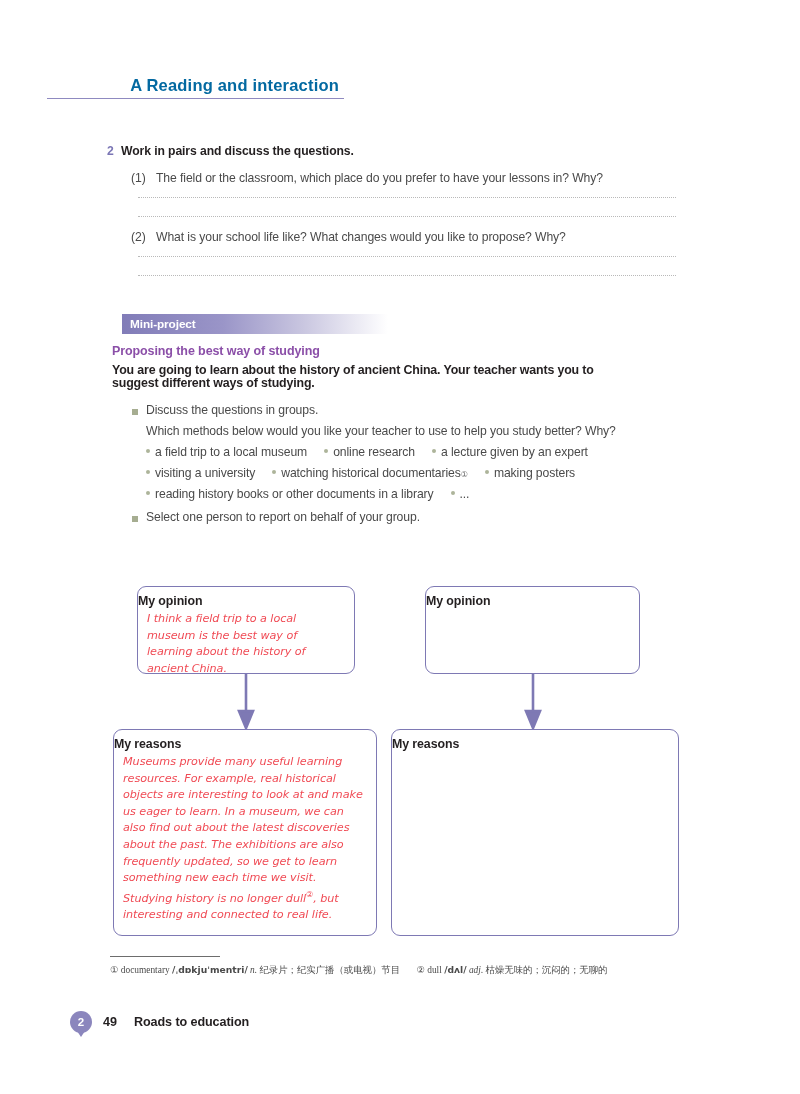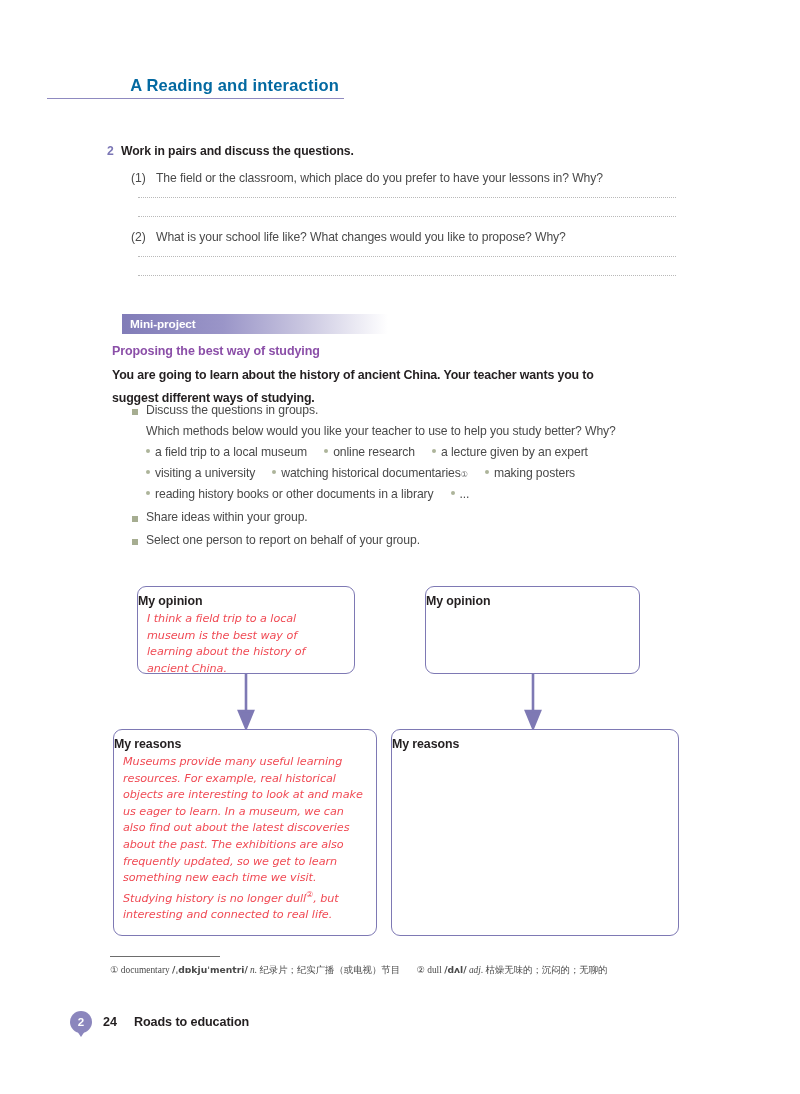--- a/index.html
+++ b/index.html
@@ -119,21 +119,21 @@
     letter-spacing: -0.1px;
   }
   .mp-lead {
     position: absolute;
     left: 112px;
     top: 364px;
     width: 530px;
     font-size: 12.4px;
     font-weight: bold;
     color: #231f20;
-    line-height: 23px;
+    line-height: 13px;
     letter-spacing: -0.15px;
   }
 
   .mp-steps {
     position: absolute;
     left: 132px;
     top: 403px;
     width: 545px;
   }
   .step {
@@ -392,24 +392,20 @@
           <span>reading history books or other documents in a library</span>
         </span>
         <span class="method">
           <span class="dot-bullet"></span>
           <span>...</span>
         </span>
       </div>
     </div>
 
 
-    <div class="step step-spacer">
-      <span class="sq-bullet"></span>
-      <span class="step-text">Share ideas within your group.</span>
-    </div>
 
     <div class="step step-spacer">
       <span class="sq-bullet"></span>
       <span class="step-text">Select one person to report on behalf of your group.</span>
     </div>
   </div>
 
   <svg class="diagram" viewBox="0 0 800 1094">
     <g stroke="#7e79b4" stroke-width="2.6" fill="#7e79b4">
       <line x1="246" y1="674" x2="246" y2="716"></line>
@@ -448,17 +444,17 @@
       <span>纪录片；纪实广播（或电视）节目</span></span>
     <span class="fn-item"><span>②</span>
       <span>dull</span>
       <span class="ipa">/dʌl/</span>
       <i>adj.</i>
       <span>枯燥无味的；沉闷的；无聊的</span></span>
   </div>
 
   <div class="footer">
     <div class="unit-badge">2</div>
-    <div class="footer-page">24</div>
+    <div class="footer-page">49</div>
     <div class="footer-title">Roads to education</div>
   </div>
 
 </div>
 
 </body></html>

